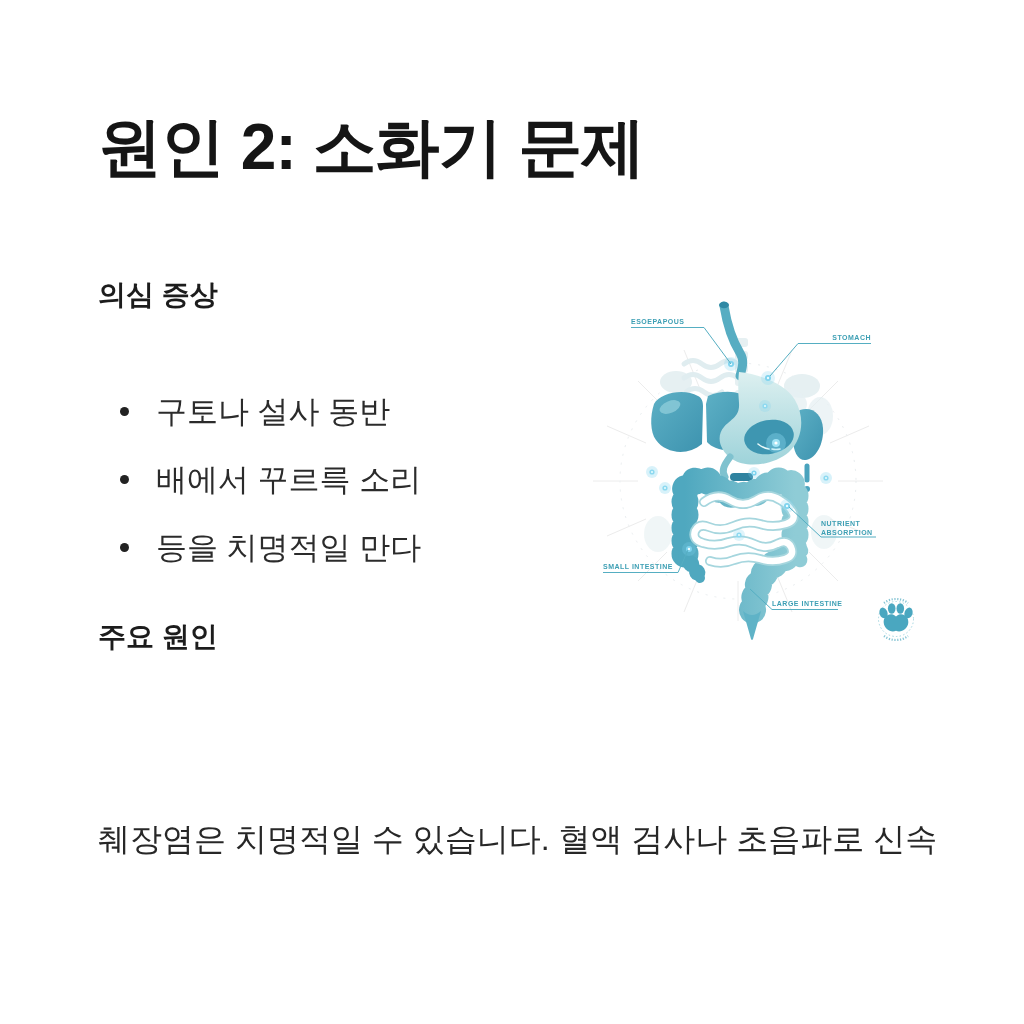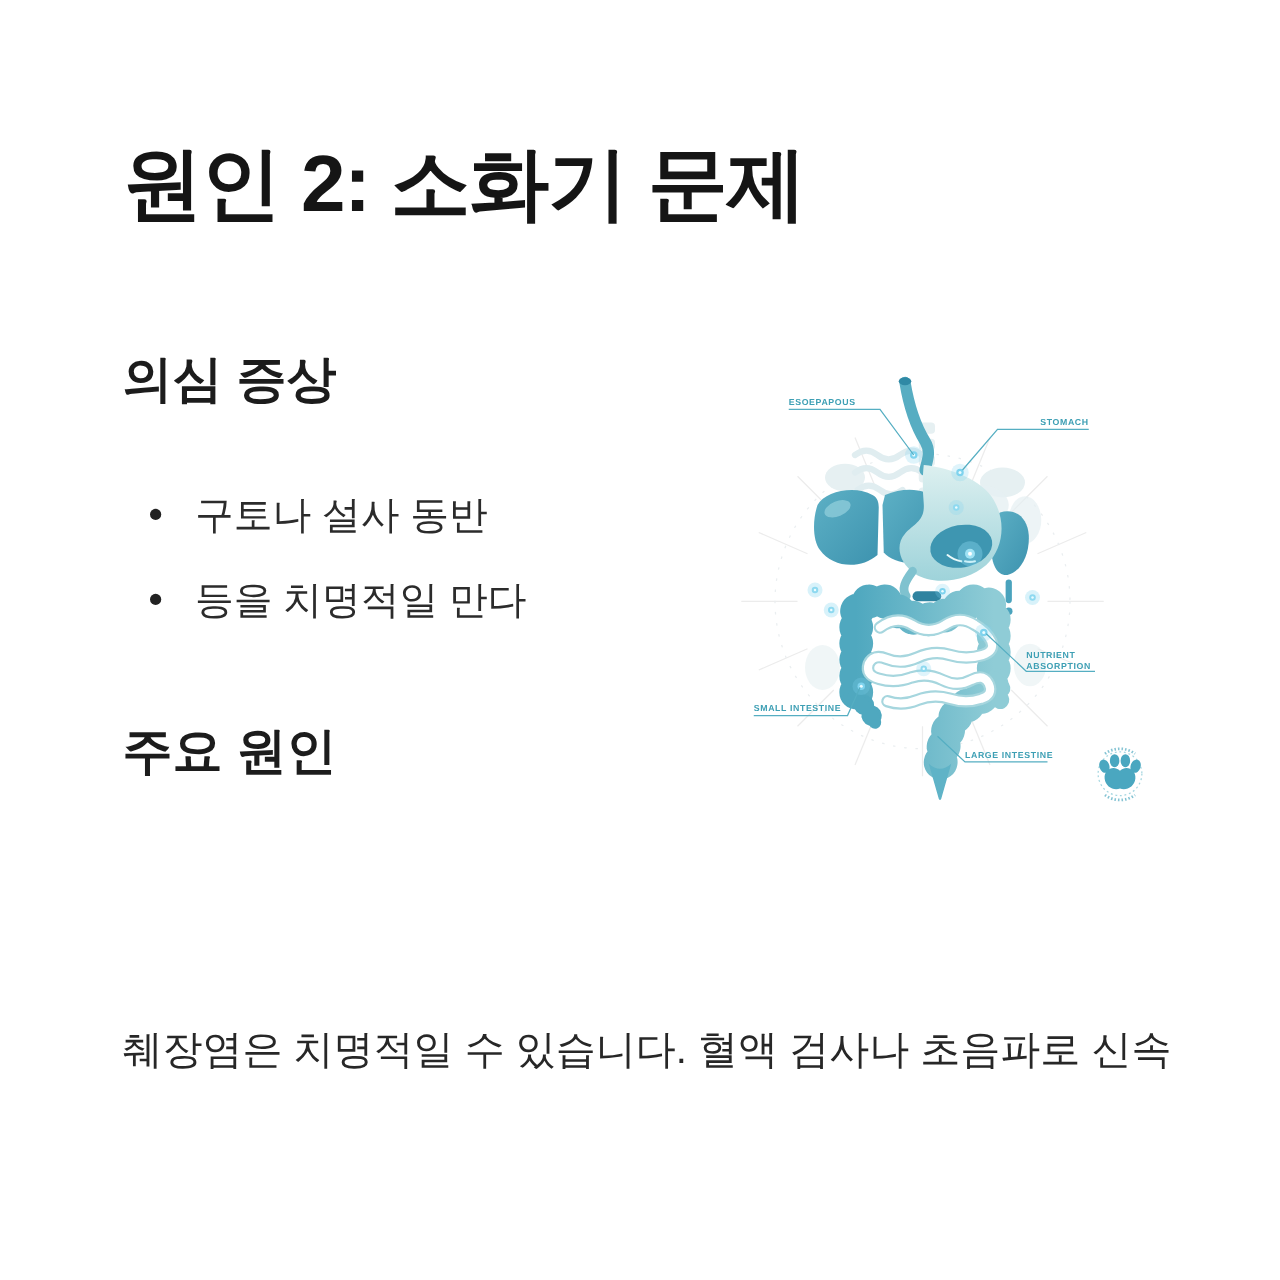--- a/index.html
+++ b/index.html
@@ -9,24 +9,24 @@
     font-family:"Liberation Sans","DejaVu Sans",sans-serif;
     color:#262626;
   }
   .title {
     position:absolute; left:98px; top:104px;
     font-size:64px; font-weight:800; letter-spacing:-1px; color:#151515;
     white-space:nowrap;
   }
   .section-heading {
     position:absolute; left:98px;
-    font-size:40px; font-weight:800; color:#1c1c1c; white-space:nowrap;
+    font-size:28px; font-weight:800; color:#1c1c1c; white-space:nowrap;
   }
   #symptoms-heading { top:276px; }
-  #causes-heading   { top:573px; }
+  #causes-heading   { top:618px; }
   .bullets {
     position:absolute; left:120px; top:366px;
     margin:0; padding:0; list-style:none;
   }
   .bullets li {
     position:relative; padding-left:36px; margin-bottom:33px;
     font-size:31px; line-height:35px; color:#2b2b2b; white-space:nowrap;margin-top:28px;
   }
   .bullet-dot {
     position:absolute; left:0; top:13px; width:9px; height:9px;
@@ -55,20 +55,24 @@
 <div class="page">
 
   <div class="title">원인 2: 소화기 문제</div>
 
   <div class="section-heading" id="symptoms-heading">의심 증상</div>
 
   <ul class="bullets">
     <li>
       <span class="bullet-dot"></span>
       <span>구토나 설사 동반</span>
+    </li>
+    <li>
+      <span class="bullet-dot"></span>
+      <span>배에서 꾸르륵 소리</span>
     </li>
     <li>
       <span class="bullet-dot"></span>
       <span>등을 치명적일 만다</span>
     </li>
   </ul>
 
   <div class="section-heading" id="causes-heading">주요 원인</div>
 
 

